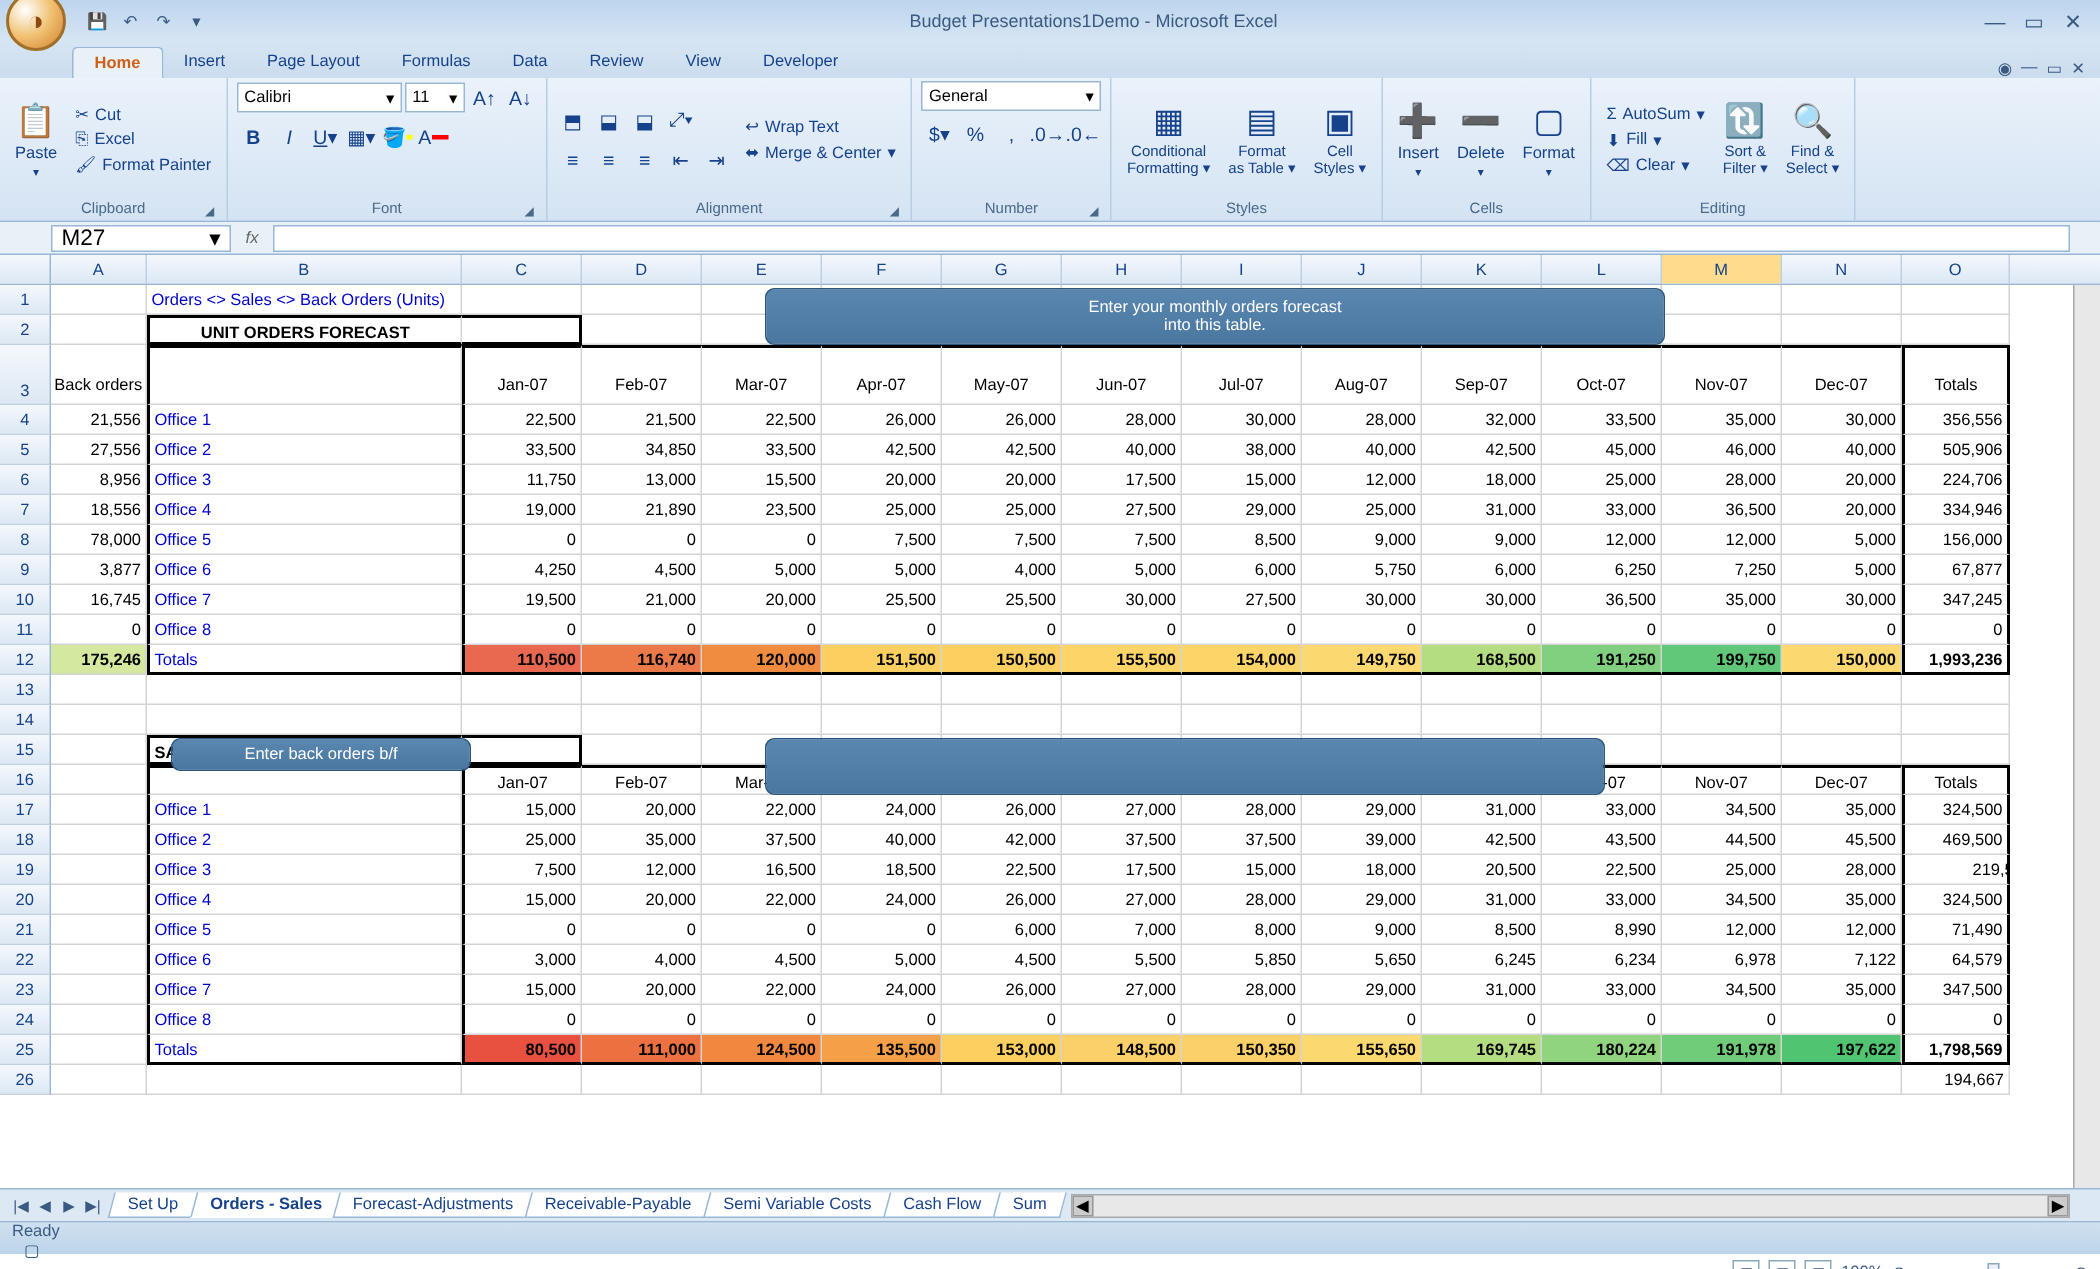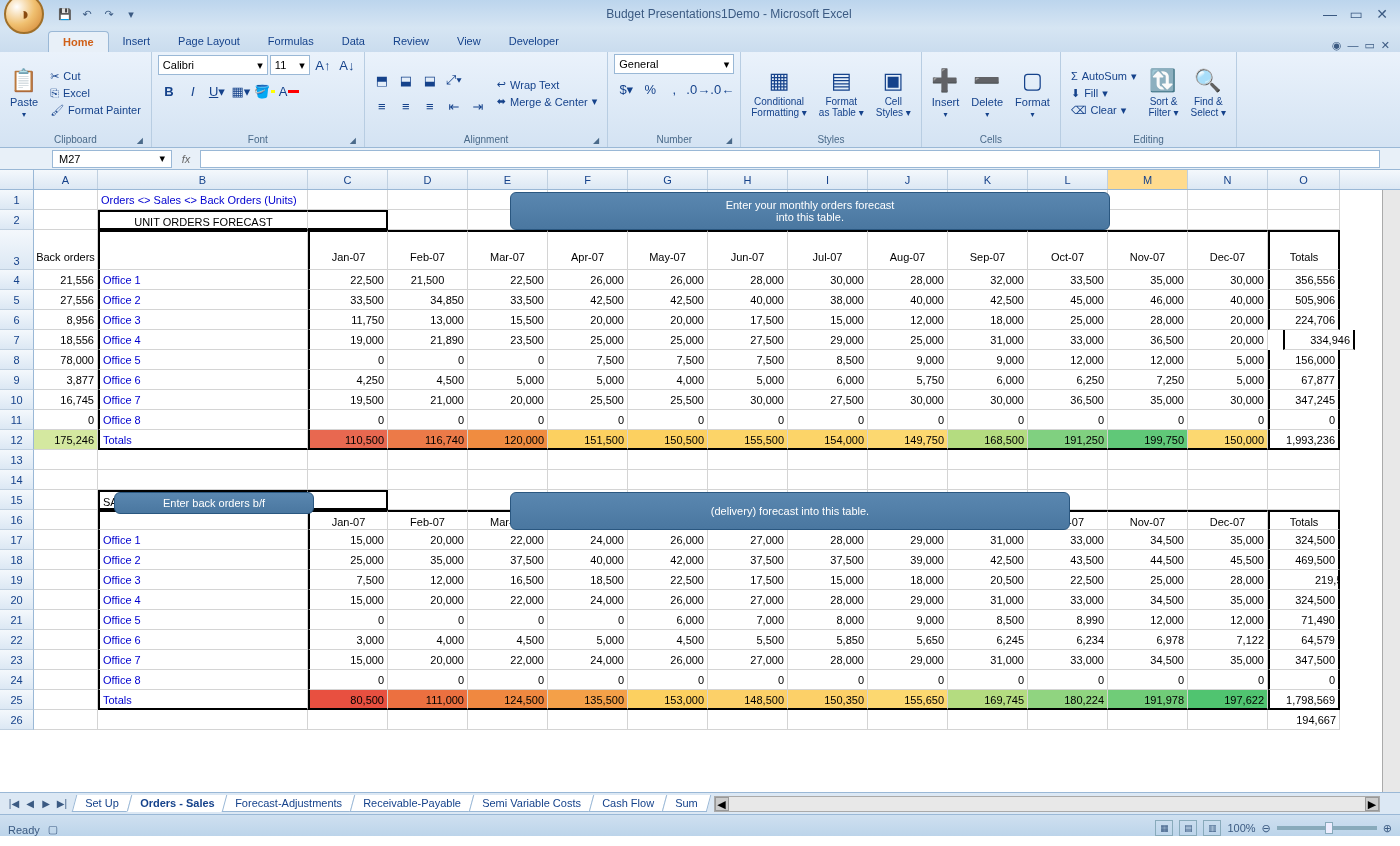--- a/index.html
+++ b/index.html
@@ -29,37 +29,37 @@
 .big-btn { display:flex; flex-direction:column; align-items:center; gap:2px; padding: 2px 4px; cursor:pointer; color:#15428b;}
 .big-btn .ico { font-size: 22px; }
 .small-row { display:flex; flex-direction:column; gap:2px;}
 .small-btn { display:flex; align-items:center; gap:4px; padding:1px 4px; cursor:pointer; color:#15428b; font-size:11px;}
 .toolbar-row { display:flex; gap:2px; align-items:center;}
 .combo { background:#fff; border:1px solid #9ab8d6; height:20px; padding:0 4px; display:flex; align-items:center; font-size:11px; }
 .icon-btn { width:22px; height:22px; border:1px solid transparent; display:flex; align-items:center; justify-content:center; cursor:pointer; font-size:13px; color:#15428b;}
 
 
 .formula-area { height: 22px; background: #e8f0f8; border-bottom:1px solid #9ab8d6; display:flex; align-items:center;}
-.namebox { width: 120px; margin-left: 52px; background:#fff; border:1px solid #9ab8d6; height:18px; padding:0 6px; font-size:11px; display:flex; align-items:center; justify-content:space-between;}
+.namebox { width: 120px; margin-left: 34px; background:#fff; border:1px solid #9ab8d6; height:18px; padding:0 6px; font-size:15px; display:flex; align-items:center; justify-content:space-between;}
 .fx-label { width:28px; text-align:center; font-style:italic; color:#666;}
 .formula-input { flex:1; height:18px; background:#fff; border:1px solid #9ab8d6; margin-right:20px;}
 
 
 .grid-wrap { position:relative; height: 622px; overflow:hidden; background:#fff;}
 .col-headers { display:flex; height:20px; background:linear-gradient(#f4f8fc,#dce8f4); border-bottom:1px solid #9ab8d6;}
 .corner { width:34px; border-right:1px solid #9ab8d6; background:linear-gradient(#f4f8fc,#dce8f4);}
 .col-h { border-right:1px solid #c0d0e0; text-align:center; color:#15428b; font-size:11px; line-height:20px; cursor:pointer;}
 .col-h.sel { background:#ffdb8e; }
 .rows-area { position:relative; }
 .row { display:flex; height:20px; }
 .row-h { width:34px; background:linear-gradient(#f4f8fc,#dce8f4); border-right:1px solid #9ab8d6; border-bottom:1px solid #c0d0e0; text-align:center; color:#15428b; line-height:20px; font-size:11px; cursor:pointer;}
 .cell { border-right:1px solid #d4d4d4; border-bottom:1px solid #d4d4d4; padding: 0 3px; line-height:20px; white-space:nowrap; overflow:hidden; font-size:11px; text-align:right;}
 .cell.left { text-align:left; }
 .cell.center { text-align:center;}
-.cell.bold { font-weight:normal;}
+.cell.bold { font-weight:bold;}
 .cell.link { color:#0000d0; }
 .cell.thickL { border-left:2px solid #000; }
 .cell.thickR { border-right:2px solid #000; }
 .cell.thickT { border-top:2px solid #000; }
 .cell.thickB { border-bottom:2px solid #000; }
 .row.tall { height:40px;}
 .row.tall .row-h { line-height:normal; display:flex; align-items:flex-end; justify-content:center; padding-bottom:2px;}
 .row.tall .cell { display:flex; align-items:flex-end; justify-content:flex-end; padding-bottom:2px;}
 .row.tall .cell.center { justify-content:center;}
 .callout { position:absolute; background: linear-gradient(#5a87b0,#4a77a0); color:#fff; border:1px solid #2a5780; border-radius:6px; text-align:center; display:flex; flex-direction:column; justify-content:center; font-size:11px; padding:2px 8px;}
@@ -68,21 +68,21 @@
 .sheet-area { height:22px; background:#dce8f4; border-top:1px solid #9ab8d6; display:flex; align-items:center;}
 .sheet-nav { display:flex; margin-left:6px;}
 .sheet-nav-btn { width:16px; height:16px; display:flex; align-items:center; justify-content:center; cursor:pointer; color:#3b5a82; font-size:10px;}
 .sheet-tabs { display:flex; margin-left:4px;}
 .sheet-tab { background:#fff; border:1px solid #9ab8d6; border-top:none; padding:2px 10px; margin-right:-1px; font-size:11px; color:#15428b; cursor:pointer; transform: skewX(-15deg);}
 .sheet-tab span { display:inline-block; transform:skewX(15deg);}
 .sheet-tab.active { background:#fff; font-weight:bold; border-bottom:1px solid #fff; }
 .hscroll { flex:1; height:16px; background:#e8e8e8; margin:0 20px 0 6px; border:1px solid #aaa;}
 
 
-.statusbar { height:22px; background:linear-gradient(#cfe0f0,#bcd4ea); border-top:1px solid #9ab8d6; display:flex; align-items:flex-end; padding:0 8px; font-size:11px; color:#3b5a82;}
+.statusbar { height:22px; background:linear-gradient(#cfe0f0,#bcd4ea); border-top:1px solid #9ab8d6; display:flex; align-items:flex-start; padding:0 8px; font-size:11px; color:#3b5a82;flex-direction:column;}
 .status-right { margin-left:auto; display:flex; align-items:center; gap:6px;}
 .view-btn { width:18px; height:16px; border:1px solid #8ab; display:flex; align-items:center; justify-content:center; cursor:pointer; font-size:9px;}
 .zoom-slider { width:100px; height:4px; background:#8ab; position:relative;}
 .zoom-thumb { position:absolute; left:48px; top:-4px; width:8px; height:12px; background:#eef; border:1px solid #8ab;}
 
 .vscroll { position:absolute; right:0; top:20px; bottom:0; width:18px; background:#e8e8e8; border-left:1px solid #aaa;}
 </style>
 </head>
 <body>
 
@@ -363,21 +363,21 @@
         <div class="cell center thickT" style="width: 80px;">Oct-07</div>
         <div class="cell center thickT" style="width: 80px;">Nov-07</div>
         <div class="cell center thickT" style="width: 80px;">Dec-07</div>
         <div class="cell center thickT thickL thickR" style="width: 72px;">Totals</div>
       </div>
       <div class="row">
         <div class="row-h">4</div>
         <div class="cell " style="width: 64px;">21,556</div>
         <div class="cell left link thickL" style="width: 210px;">Office 1</div>
         <div class="cell thickL" style="width: 80px;">22,500</div>
-        <div class="cell " style="width: 80px; text-align: center;">21,500</div>
+        <div class="cell " style="width: 80px;">21,500</div>
         <div class="cell " style="width: 80px;">22,500</div>
         <div class="cell " style="width: 80px;">26,000</div>
         <div class="cell " style="width: 80px;">26,000</div>
         <div class="cell " style="width: 80px;">28,000</div>
         <div class="cell " style="width: 80px;">30,000</div>
         <div class="cell " style="width: 80px;">28,000</div>
         <div class="cell " style="width: 80px;">32,000</div>
         <div class="cell " style="width: 80px;">33,500</div>
         <div class="cell " style="width: 80px;">35,000</div>
         <div class="cell " style="width: 80px;">30,000</div>
@@ -428,21 +428,21 @@
         <div class="cell " style="width: 80px;">23,500</div>
         <div class="cell " style="width: 80px;">25,000</div>
         <div class="cell " style="width: 80px;">25,000</div>
         <div class="cell " style="width: 80px;">27,500</div>
         <div class="cell " style="width: 80px;">29,000</div>
         <div class="cell " style="width: 80px;">25,000</div>
         <div class="cell " style="width: 80px;">31,000</div>
         <div class="cell " style="width: 80px;">33,000</div>
         <div class="cell " style="width: 80px;">36,500</div>
         <div class="cell " style="width: 80px;">20,000</div>
-        <div class="cell thickL thickR" style="width: 72px; margin-left: 15px;">334,946</div>
+        <div class="cell thickL thickR" style="width: 72px;">334,946</div>
       </div>
       <div class="row">
         <div class="row-h">8</div>
         <div class="cell " style="width: 64px;">78,000</div>
         <div class="cell left link thickL" style="width: 210px;">Office 5</div>
         <div class="cell thickL" style="width: 80px;">0</div>
         <div class="cell " style="width: 80px;">0</div>
         <div class="cell " style="width: 80px;">0</div>
         <div class="cell " style="width: 80px;">7,500</div>
         <div class="cell " style="width: 80px;">7,500</div>
@@ -780,21 +780,20 @@
         <div class="cell " style="width: 72px;">194,667</div>
       </div>
     </div>
   <div class="vscroll"></div>
 
   <div class="callout" style="left:510px; top:22px; width:600px; height:38px;">
     <div>Enter your monthly orders forecast</div>
       <div>into this table.</div>
   </div>
   <div class="callout" style="left:510px; top:322px; width:560px; height:38px;">
-      <div>(delivery) forecast into this table.</div>
   </div>
   <div class="callout" style="left:114px; top:322px; width:200px; height:22px;">
     <div>Enter back orders b/f</div>
   </div>
 </div>
 
 <div class="sheet-area">
   <div class="sheet-nav">
     <div class="sheet-nav-btn">|◀</div>
     <div class="sheet-nav-btn">◀</div>

